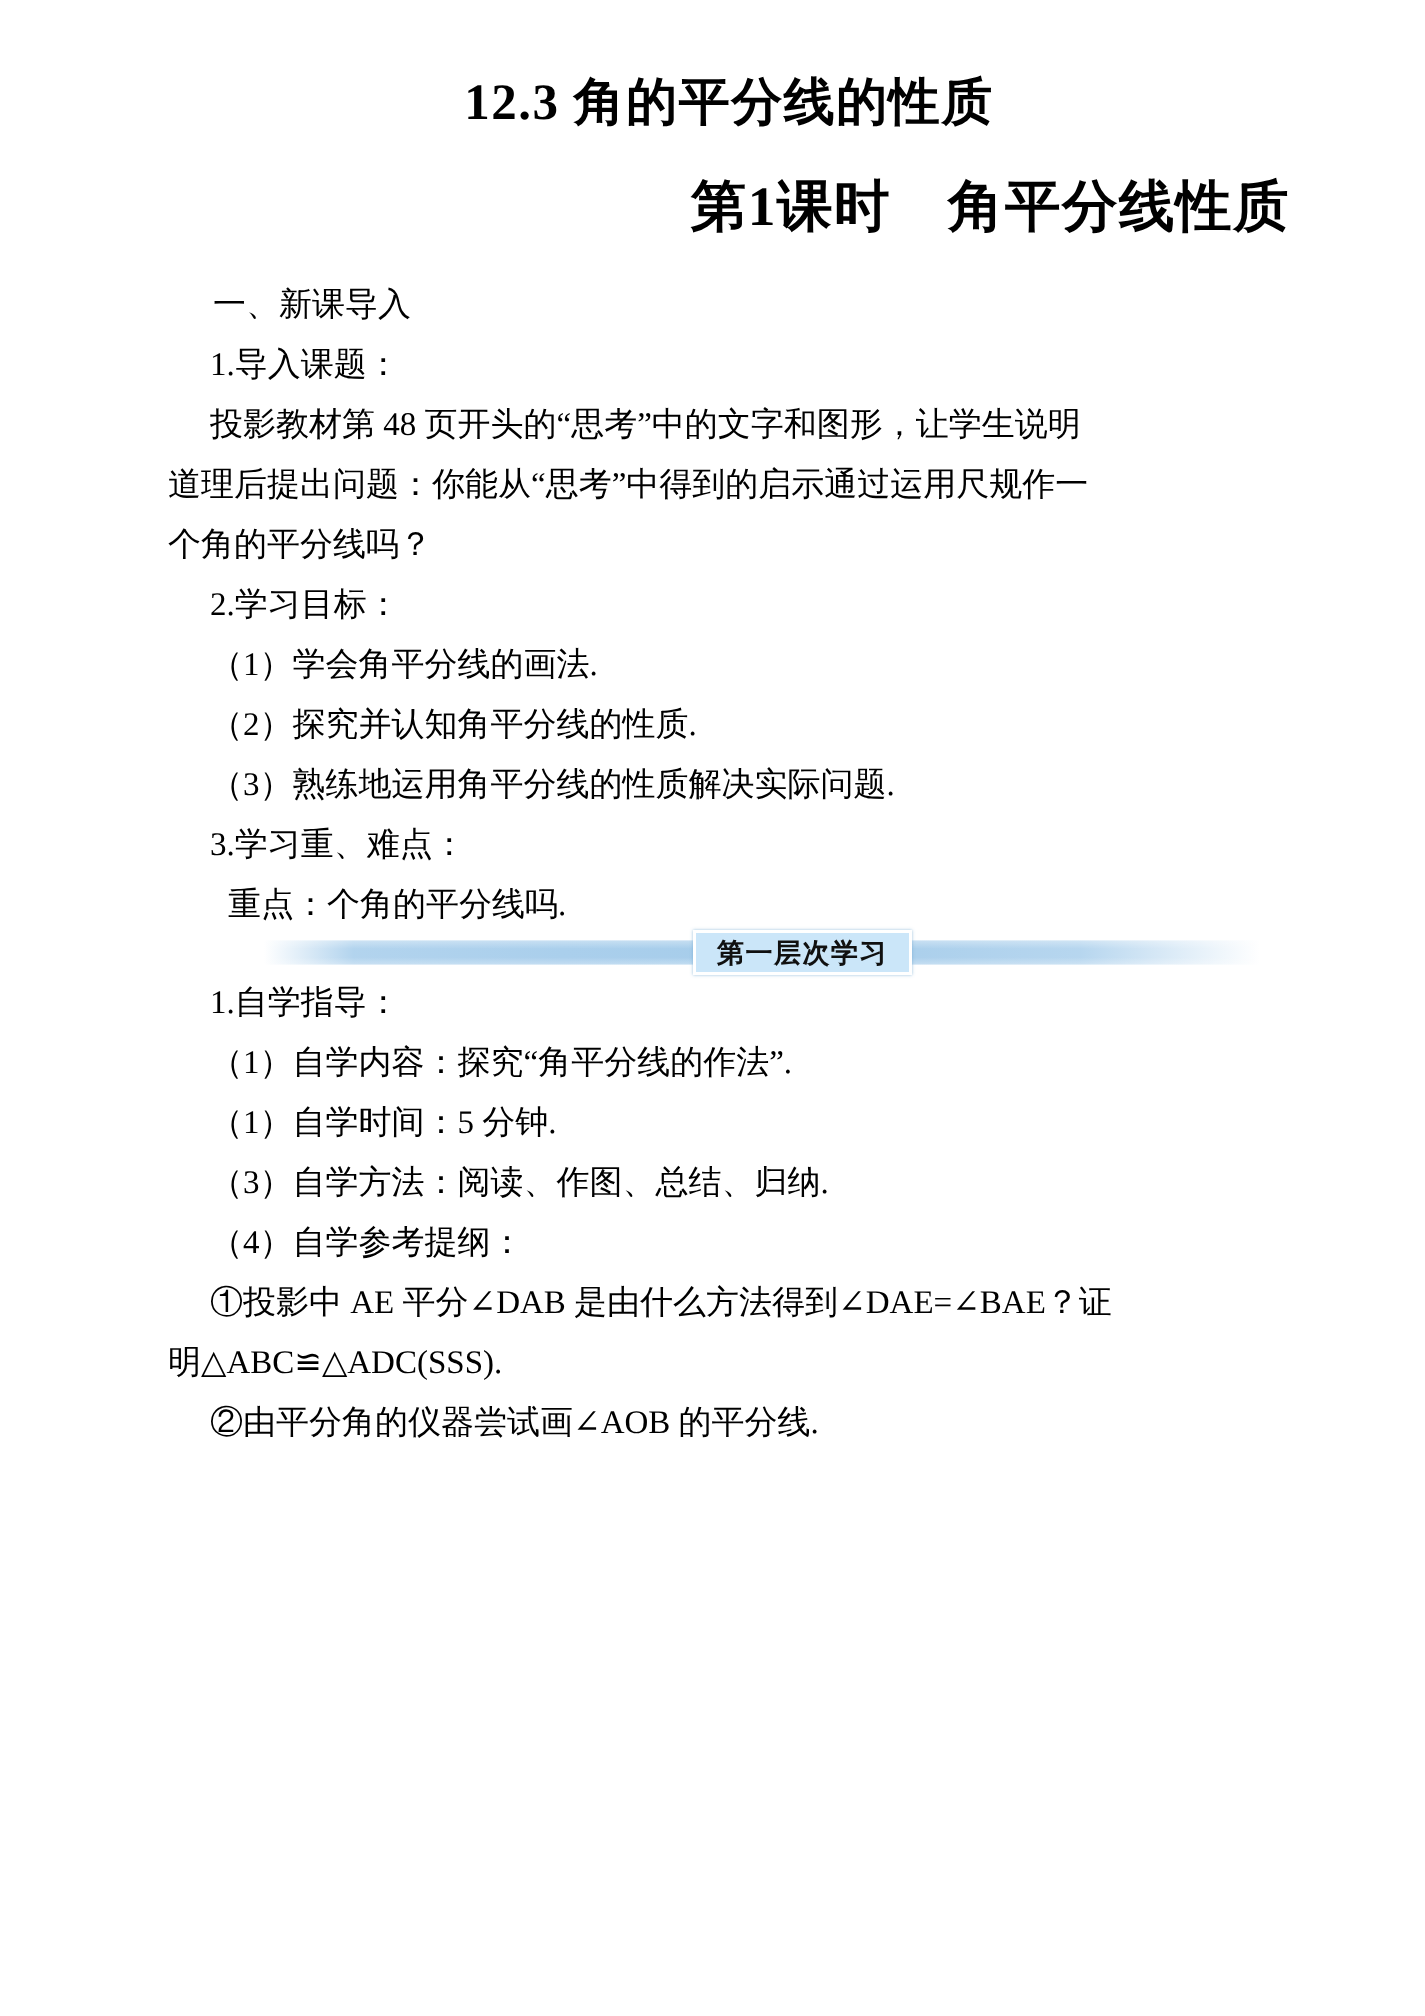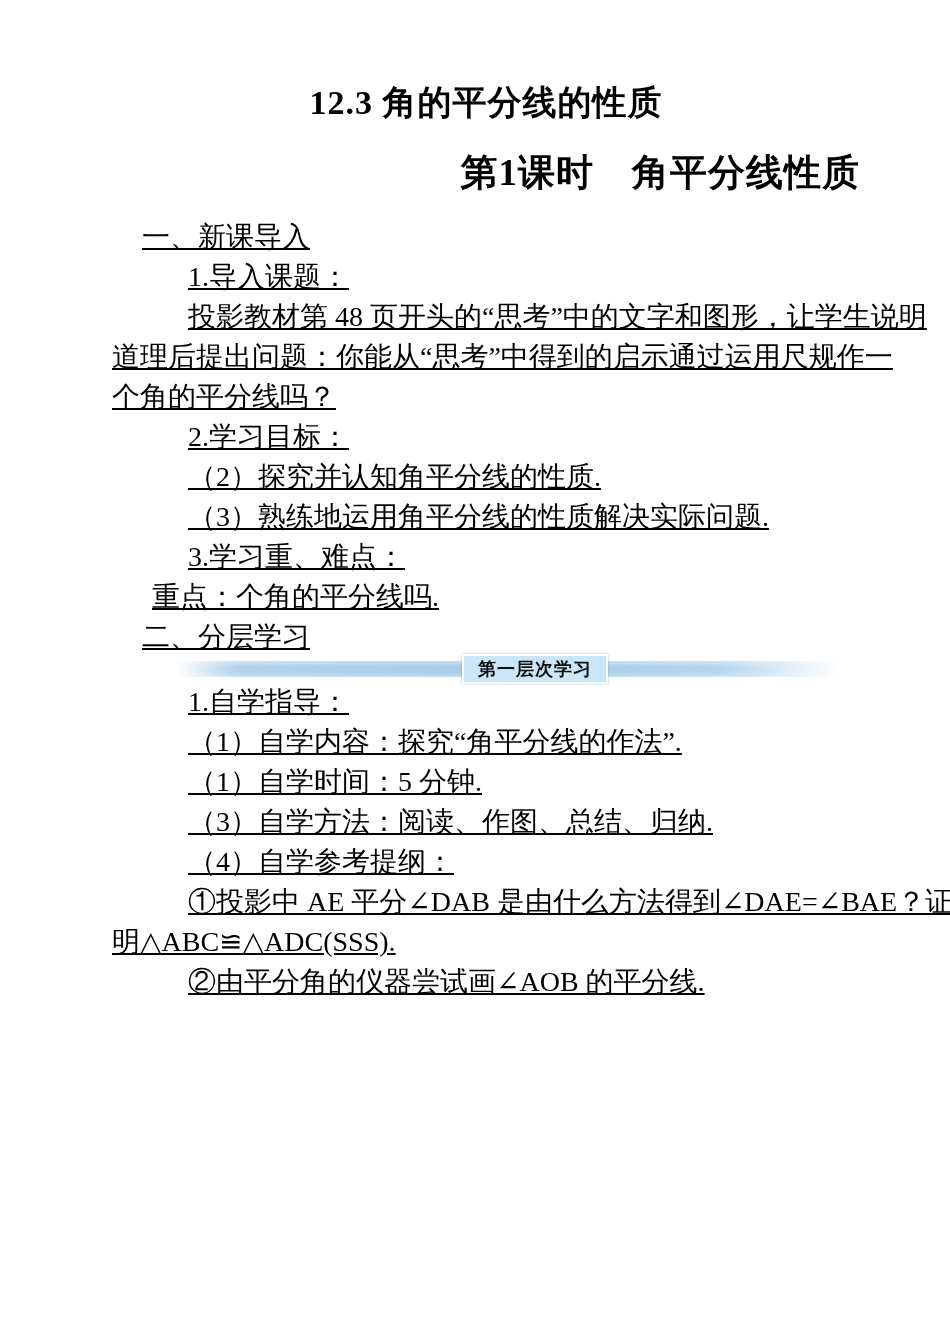--- a/index.html
+++ b/index.html
@@ -4,34 +4,34 @@
 <style>
   * { box-sizing: border-box; }
   html, body { margin: 0; padding: 0; background: #ffffff; }
   .page {
     position: relative;
     width: 950px;
     height: 1344px;
     background: #ffffff;
     color: #000000;
     font-family: "Liberation Serif", "DejaVu Serif", serif;
-    padding: 81px 90px 0 112px;
+    padding: 47px 90px 0 112px;
     overflow: hidden;
   }
   .doc-title {
     font-size: 34px; line-height: 44px; font-weight: bold;
     text-align: center; margin: 0 0 24px 0; letter-spacing: 1px;
   }
   .doc-subtitle {
     font-size: 37px; line-height: 48px; font-weight: bold;
     text-align: right; margin: 0 0 20px 0; letter-spacing: 1px;
   }
-  .line { font-size: 28px; line-height: 40px; white-space: nowrap; text-decoration: underline; }
+  .line { font-size: 22px; line-height: 40px; white-space: nowrap; }
   .line.h   { margin-left: 30px; }
-  .line.ind { margin-left: 76px; }
+  .line.ind { margin-left: 28px; }
   .line.sub { margin-left: 40px; }
   .banner {
     position: relative;
     height: 16px; width: 664px;
     margin: 4px 0 5px 64px;
     background:
       linear-gradient(180deg, rgba(255,255,255,0.35) 0%, rgba(255,255,255,0) 35%, rgba(255,255,255,0) 70%, rgba(255,255,255,0.30) 100%),
       linear-gradient(90deg, rgba(170,207,236,0) 0%, rgba(170,207,236,0.9) 9%, #aacfec 30%, #a5ccea 55%, rgba(170,207,236,0.85) 82%, rgba(170,207,236,0) 100%);
   }
   .banner-label {
@@ -53,25 +53,25 @@
 
   <div class="doc-title">12.3 角的平分线的性质</div>
   <div class="doc-subtitle">第1课时　角平分线性质</div>
 
   <div class="line h">一、新课导入</div>
   <div class="line ind">1.导入课题：</div>
   <div class="line ind">投影教材第 48 页开头的“思考”中的文字和图形，让学生说明</div>
   <div class="line">道理后提出问题：你能从“思考”中得到的启示通过运用尺规作一</div>
   <div class="line">个角的平分线吗？</div>
   <div class="line ind">2.学习目标：</div>
+  <div class="line ind">（1）学会角平分线的画法.</div>
   <div class="line ind">（2）探究并认知角平分线的性质.</div>
   <div class="line ind">（3）熟练地运用角平分线的性质解决实际问题.</div>
   <div class="line ind">3.学习重、难点：</div>
   <div class="line sub">重点：个角的平分线吗.</div>
-  <div class="line h">二、分层学习</div>
 
   <div class="banner">
     <span class="banner-label">第一层次学习</span>
   </div>
 
   <div class="line ind">1.自学指导：</div>
   <div class="line ind">（1）自学内容：探究“角平分线的作法”.</div>
   <div class="line ind">（1）自学时间：5 分钟.</div>
   <div class="line ind">（3）自学方法：阅读、作图、总结、归纳.</div>
   <div class="line ind">（4）自学参考提纲：</div>

